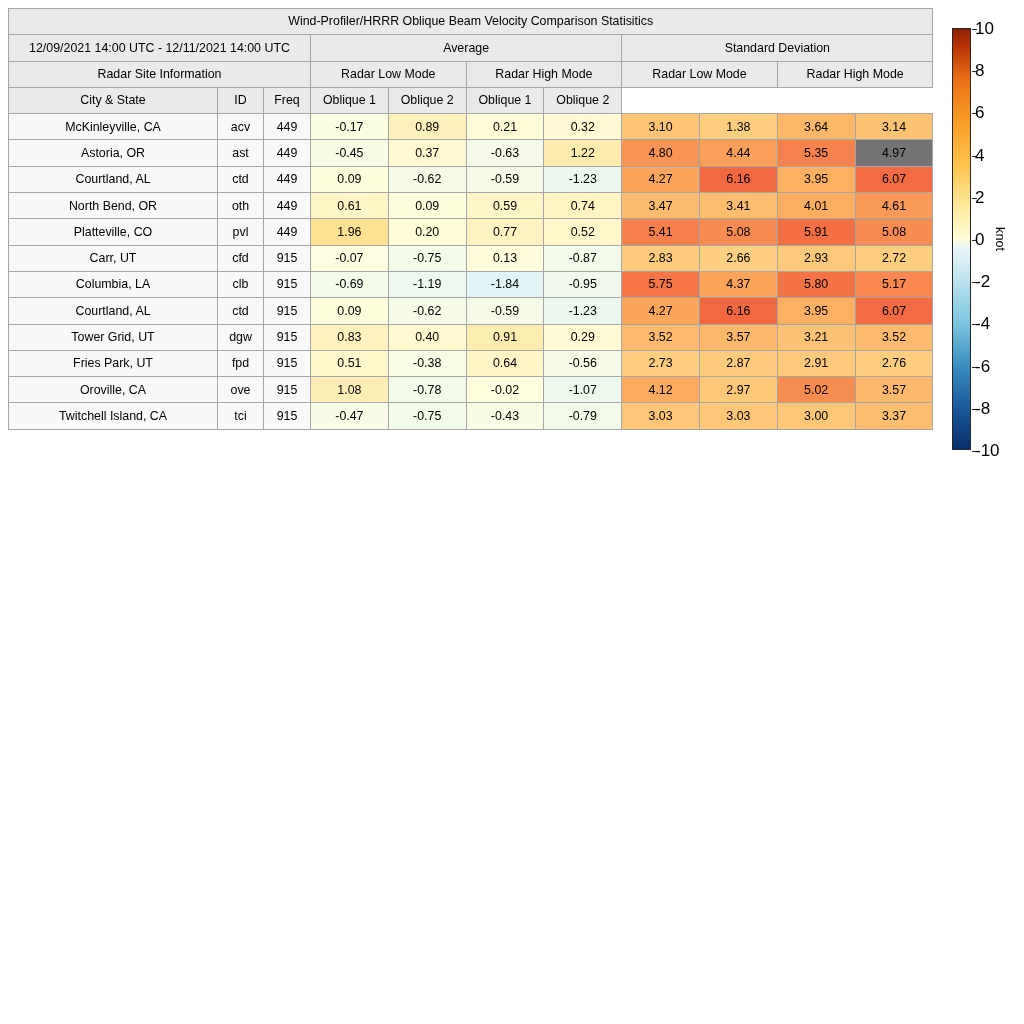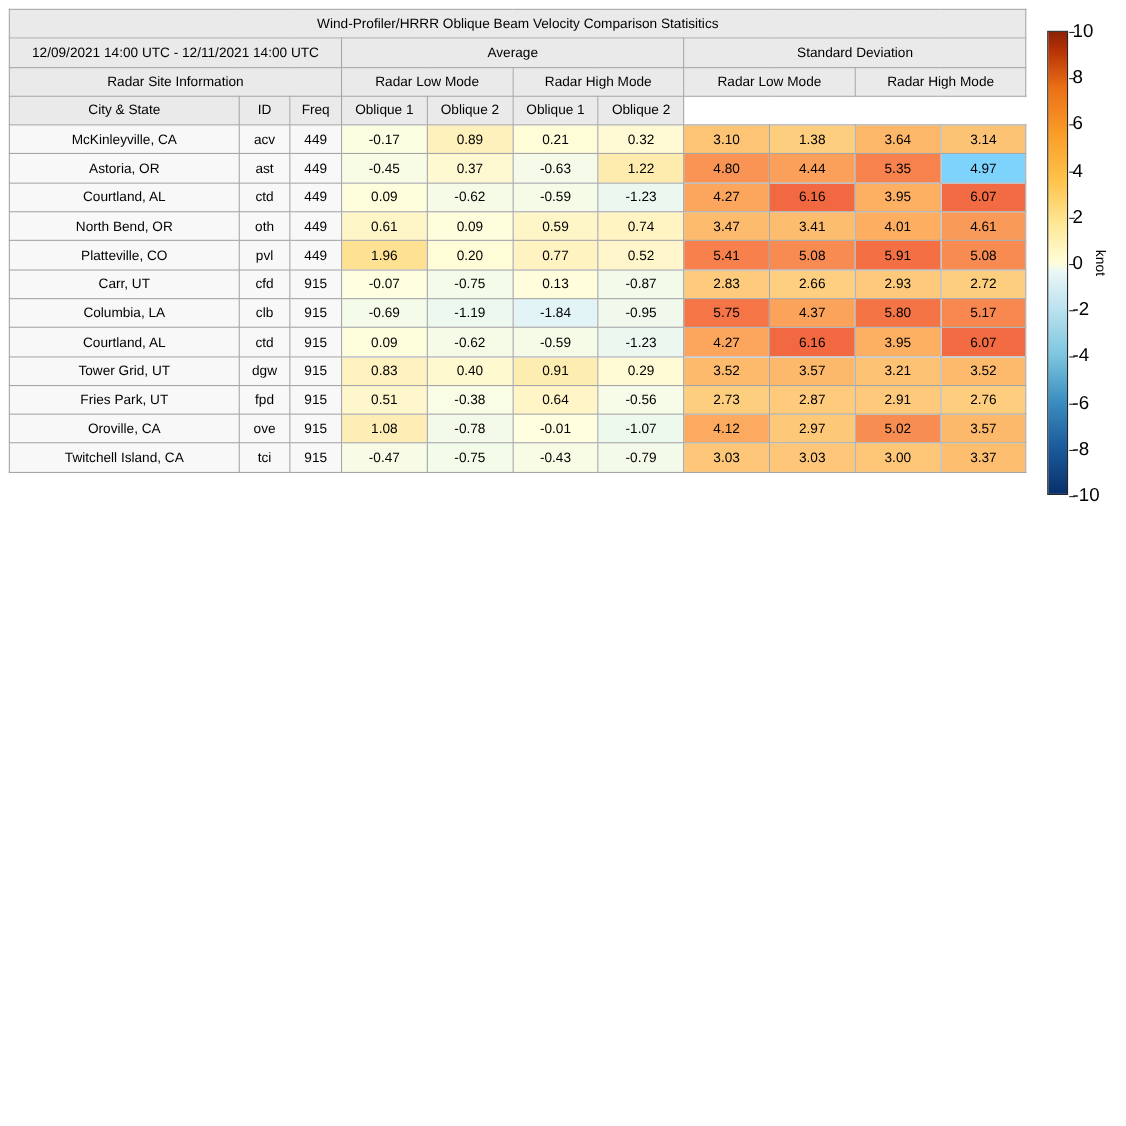--- a/index.html
+++ b/index.html
@@ -178,21 +178,21 @@
             <td class="info">Astoria, OR</td>
             <td class="info">ast</td>
             <td class="info">449</td>
             <td style="background: rgb(248, 252, 229);">-0.45</td>
             <td style="background: rgb(255, 249, 209);">0.37</td>
             <td style="background: rgb(245, 251, 232);">-0.63</td>
             <td style="background: rgb(254, 236, 175);">1.22</td>
             <td style="background: rgb(249, 148, 85);">4.80</td>
             <td style="background: rgb(251, 160, 90);">4.44</td>
             <td style="background: rgb(247, 130, 77);">5.35</td>
-            <td style="background: #7dd3fc;">4.97</td>
+            <td style="background: #737373;">4.97</td>
           </tr>
           <tr>
             <td class="info">Courtland, AL</td>
             <td class="info">ctd</td>
             <td class="info">449</td>
             <td style="background: rgb(255, 254, 220);">0.09</td>
             <td style="background: rgb(245, 251, 231);">-0.62</td>
             <td style="background: rgb(246, 251, 231);">-0.59</td>
             <td style="background: rgb(236, 248, 239);">-1.23</td>
             <td style="background: rgb(252, 165, 93);">4.27</td>
@@ -290,21 +290,21 @@
             <td style="background: rgb(254, 202, 124);">2.87</td>
             <td style="background: rgb(254, 201, 123);">2.91</td>
             <td style="background: rgb(254, 205, 126);">2.76</td>
           </tr>
           <tr>
             <td class="info">Oroville, CA</td>
             <td class="info">ove</td>
             <td class="info">915</td>
             <td style="background: rgb(254, 238, 181);">1.08</td>
             <td style="background: rgb(243, 250, 233);">-0.78</td>
-            <td style="background: rgb(255, 255, 224);">-0.01</td>
+            <td style="background: rgb(255, 255, 224);">-0.02</td>
             <td style="background: rgb(238, 249, 237);">-1.07</td>
             <td style="background: rgb(252, 170, 95);">4.12</td>
             <td style="background: rgb(254, 200, 121);">2.97</td>
             <td style="background: rgb(248, 141, 82);">5.02</td>
             <td style="background: rgb(253, 185, 107);">3.57</td>
           </tr>
           <tr>
             <td class="info">Twitchell Island, CA</td>
             <td class="info">tci</td>
             <td class="info">915</td>

